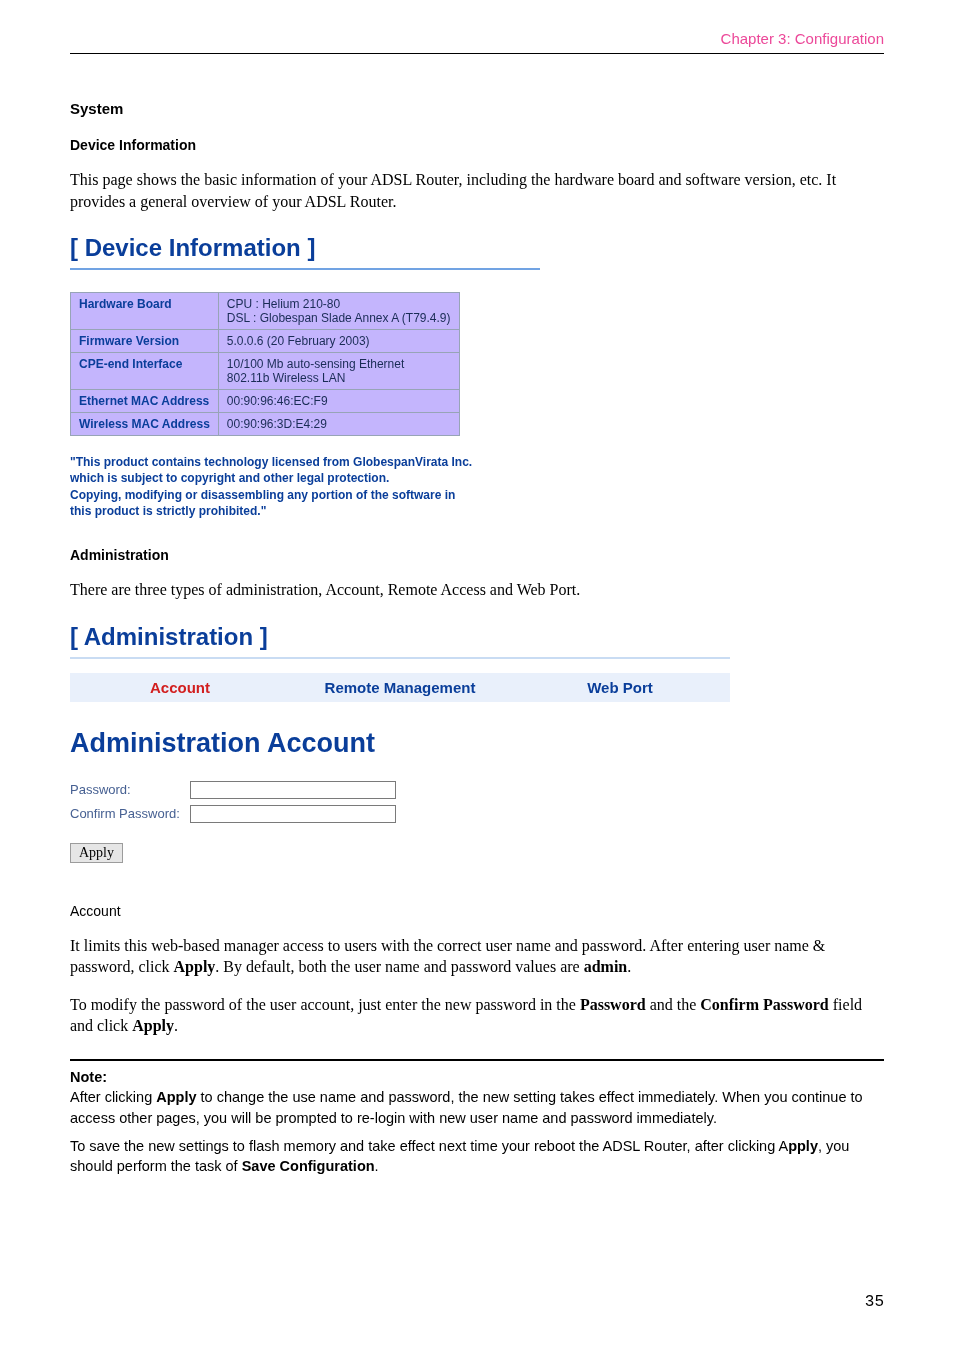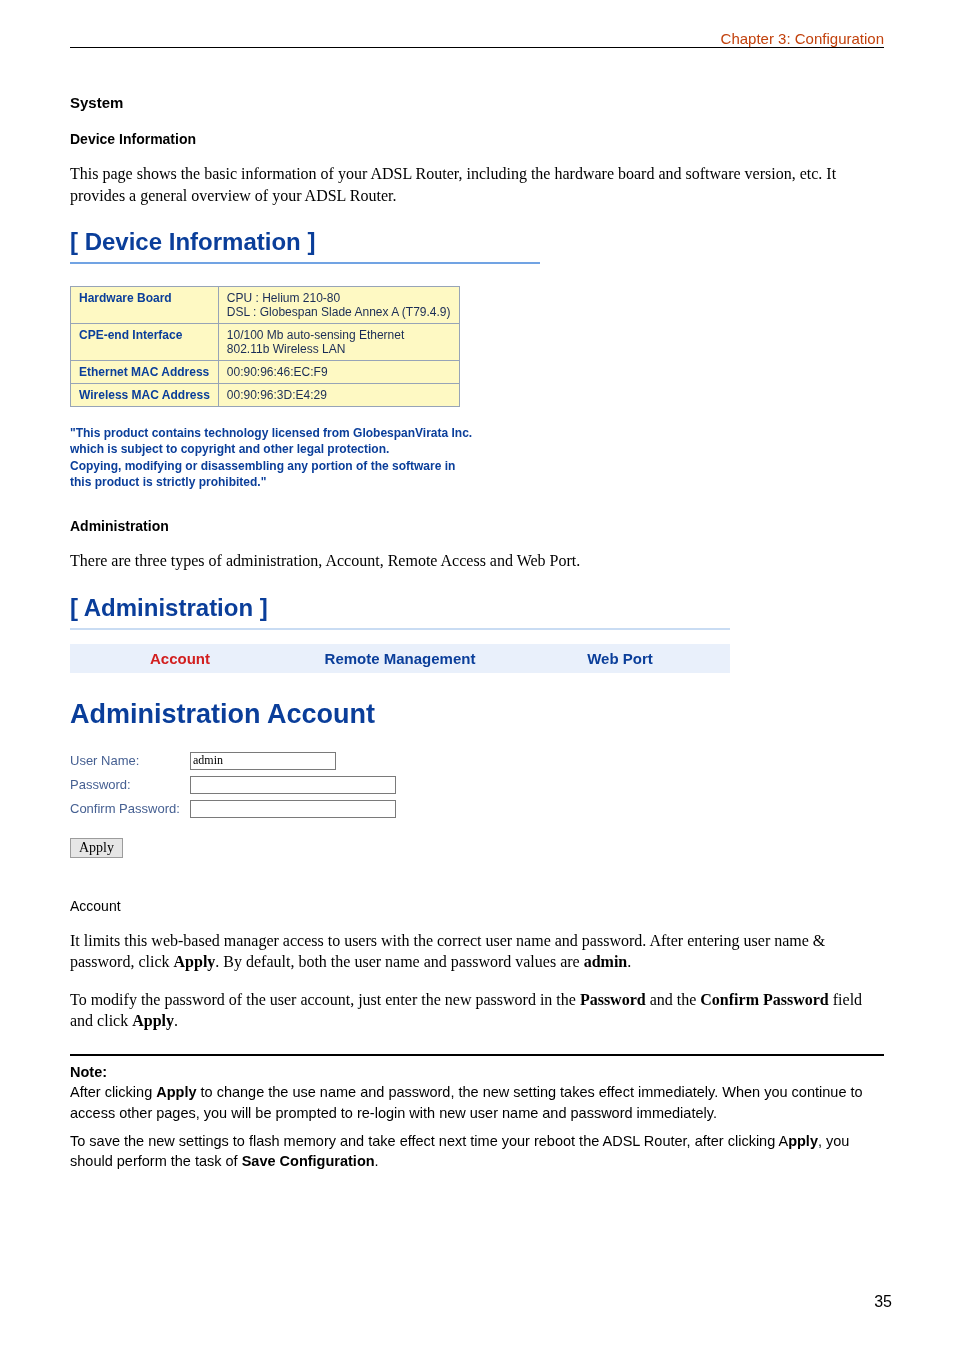--- a/index.html
+++ b/index.html
@@ -13,21 +13,22 @@
   .page {
     width: 954px;
     box-sizing: border-box;
     padding: 30px 70px 60px 70px;
     position: relative;
     min-height: 1351px;
   }
   .header-bar {
     text-align: right;
     font-size: 15px;
-    color: #c2410c;
+    color: #ec4899;
+    padding-bottom: 6px;
     border-bottom: 1px solid #000;
     font-family: Verdana, Arial, sans-serif;
   }
   .section-heading {
     font-family: Verdana, Arial, sans-serif;
     font-weight: bold;
     font-size: 15px;
     margin-top: 46px;
   }
   .sub-heading {
@@ -62,21 +63,21 @@
   }
   .device-table {
     border-collapse: collapse;
     font-family: Arial, "Times New Roman", serif;
     font-size: 12px;
   }
   .device-table td {
     border: 1px solid #97a4b7;
     padding: 4px 8px;
     vertical-align: top;
-    background: #fef9c3;
+    background: #c4b5fd;
     color: #1a2c56;
   }
   .device-table td.label {
     font-family: Arial, sans-serif;
     font-weight: bold;
     color: #0a3e9a;
     white-space: nowrap;
   }
   .legal-text {
     margin-top: 18px;
@@ -159,22 +160,22 @@
     padding-top: 6px;
   }
   .note-block {
     font-family: Verdana, Arial, sans-serif;
     font-size: 14.5px;
     line-height: 1.4;
   }
   .page-number {
     position: absolute;
     bottom: 40px;
-    right: 62px;
-    font-family: Liberation Sans, sans-serif;
+    right: 70px;
+    font-family: Liberation Mono, monospace;
     font-size: 16px;
   }
   .bold-inline { font-weight: bold; }
 </style>
 </head>
 <body>
 
 <div class="page">
 
   <div class="header-bar">Chapter 3: Configuration</div>
@@ -191,20 +192,24 @@
   <table class="device-table">
     <tbody>
         <tr>
       <td class="label">Hardware Board</td>
       <td>
         <span>CPU : Helium 210-80</span><br>
         <span>DSL : Globespan Slade Annex A (T79.4.9)</span>
       </td>
     </tr>
     <tr>
+      <td class="label">Firmware Version</td>
+      <td>5.0.0.6 (20 February 2003)</td>
+    </tr>
+    <tr>
       <td class="label">CPE-end Interface</td>
       <td>
         <span>10/100 Mb auto-sensing Ethernet</span><br>
         <span>802.11b Wireless LAN</span>
       </td>
     </tr>
     <tr>
       <td class="label">Ethernet MAC Address</td>
       <td>00:90:96:46:EC:F9</td>
     </tr>
@@ -230,24 +235,20 @@
   <div class="admin-rule"></div>
 
   <div class="tab-bar">
     <div class="tab active">Account</div>
     <div class="tab inactive">Remote Management</div>
     <div class="tab inactive">Web Port</div>
   </div>
 
   <div class="admin-subtitle">Administration Account</div>
 
-  <div class="form-row">
-    <div class="flabel">User Name:</div>
-    <input type="text" style="width: 140px;" value="admin">
-  </div>
   <div class="form-row">
     <div class="flabel">Password:</div>
     <input type="password" style="width: 200px;">
   </div>
   <div class="form-row">
     <div class="flabel">Confirm Password:</div>
     <input type="password" style="width: 200px;">
   </div>
 
   <button class="apply-btn">Apply</button>

